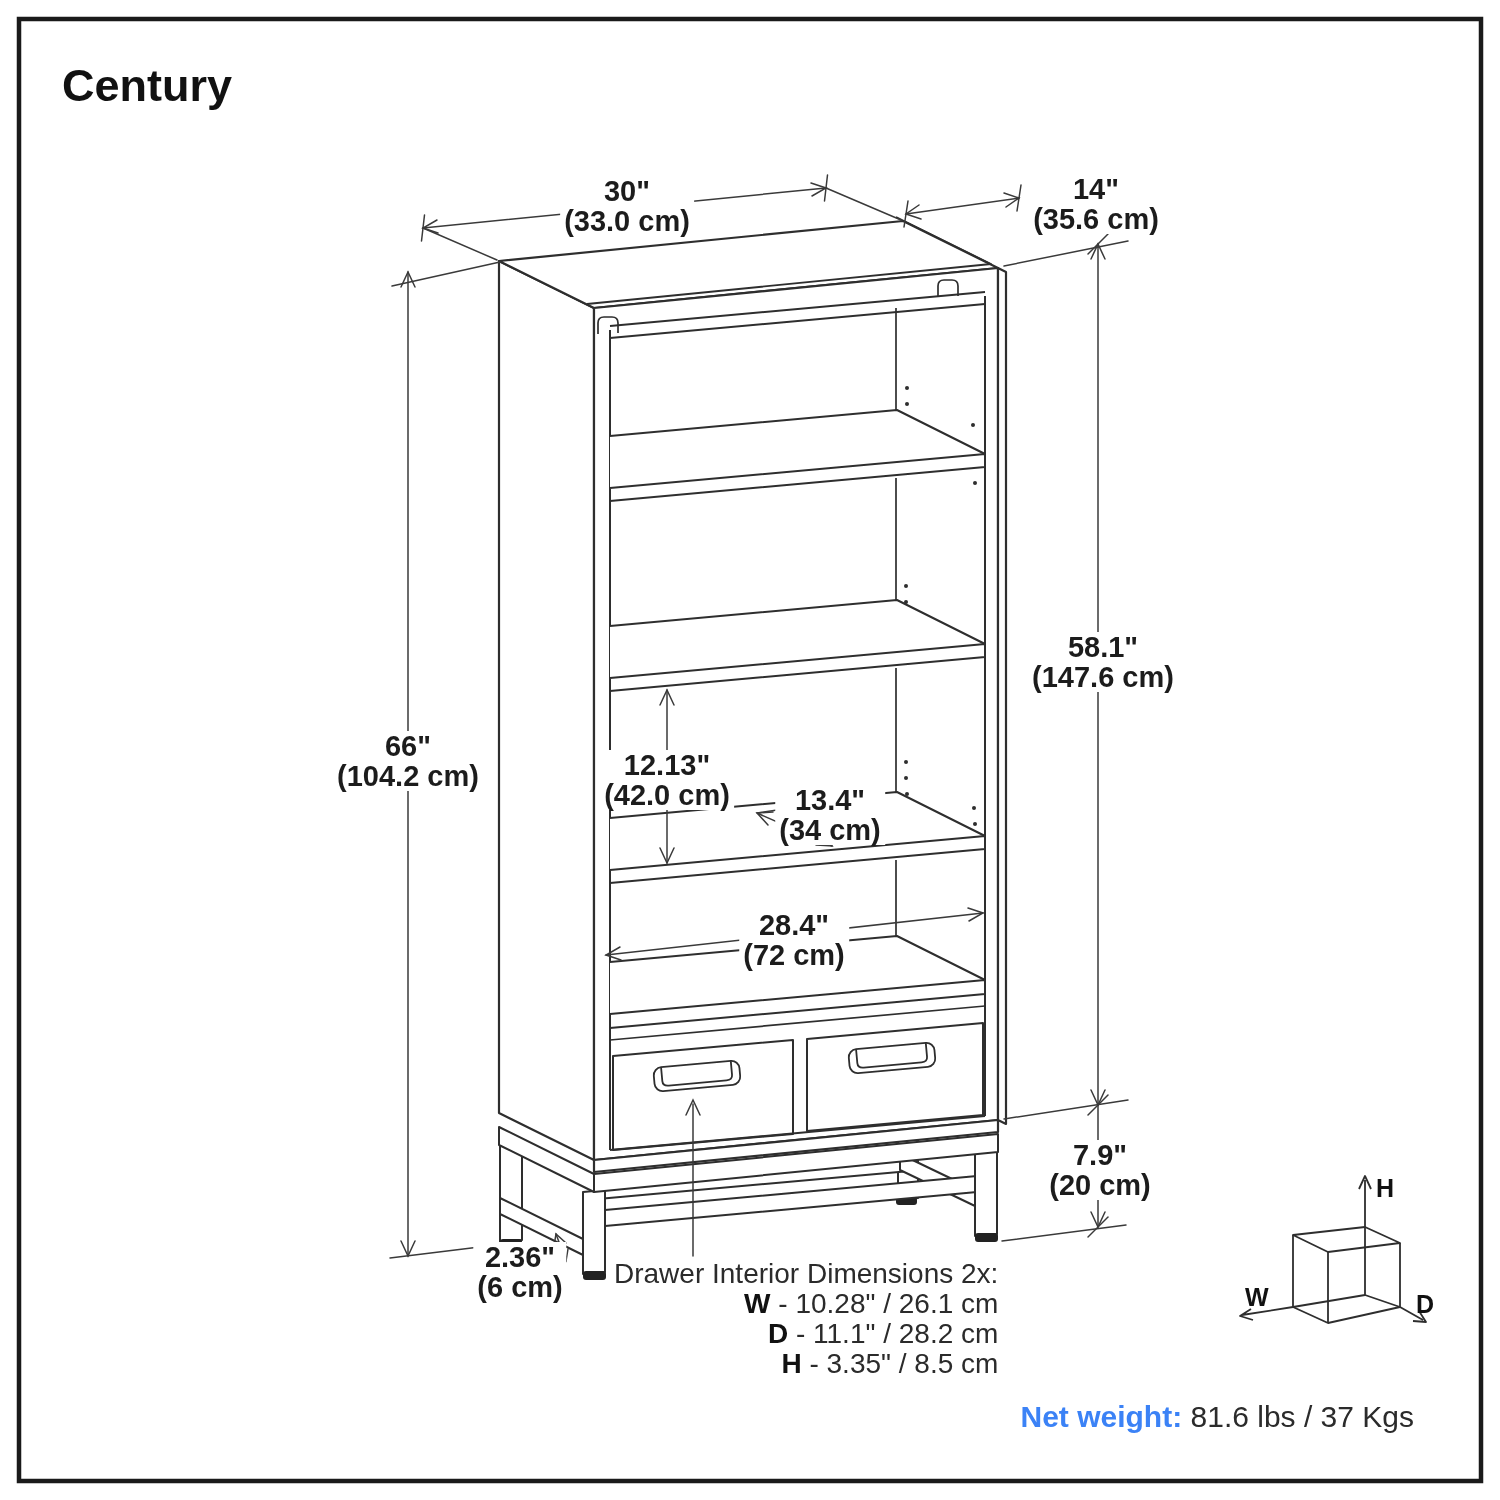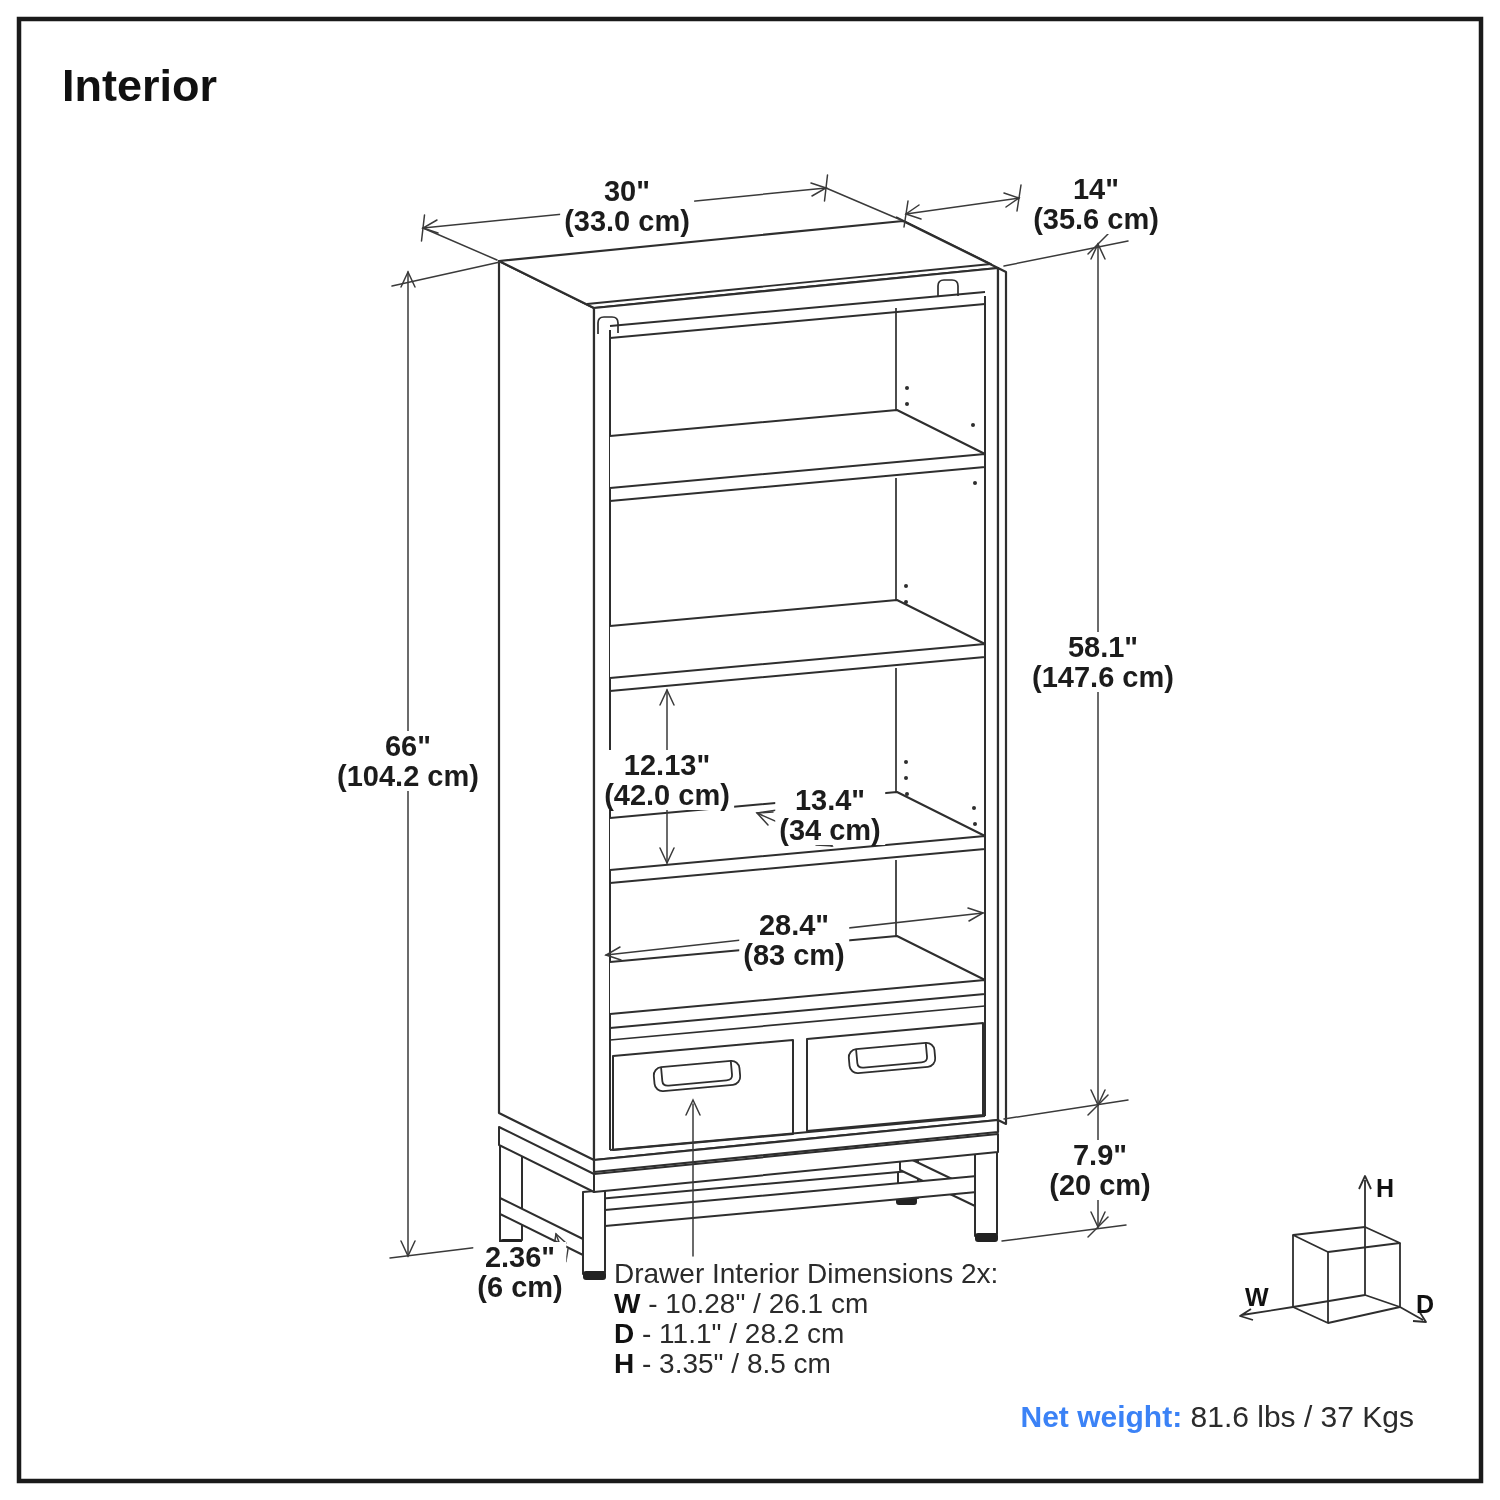--- a/index.html
+++ b/index.html
@@ -6,21 +6,21 @@
   #page{position:relative;width:1500px;height:1500px;background:#fff;overflow:hidden;
         font-family:"Liberation Sans", sans-serif;color:#1b1b1b;}
   #art{position:absolute;left:0;top:0;}
   .title{position:absolute;left:62px;top:58px;font-size:45px;line-height:56px;
          font-weight:800;letter-spacing:0;color:#111;}
   .dim{position:absolute;transform:translateX(-50%);text-align:center;
        font-weight:700;font-size:29px;line-height:30px;color:#1c1c1c;
        background:#fff;padding:0 4px;white-space:nowrap;}
   .dim span{display:block;}
   .note{position:absolute;left:614px;top:1259px;font-size:28px;line-height:30px;
-        font-weight:400;color:#2b2b2b;white-space:nowrap;}
+        font-weight:400;color:#2b2b2b;white-space:nowrap;text-align:right;}
   .note .k{font-weight:700;color:#111;}
   .netweight{position:absolute;right:86px;top:1400px;font-size:30px;font-weight:400;
              color:#2b2b2b;white-space:nowrap;}
   .netweight .k{font-weight:800;color:#3b82f6;}
   .axis{position:absolute;font-size:25px;font-weight:800;color:#111;}
 </style>
 </head>
 <body>
 
 <div id="page">
@@ -186,21 +186,21 @@
     <path d="M1293,1235 L1293,1307 L1328,1323 L1328,1252"></path>
     <path d="M1400,1243 L1400,1307 L1328,1323"></path>
     <path d="M1293,1307 L1365,1295 L1400,1307 M1365,1295 L1365,1227"></path>
     <path d="M1365,1227 L1365,1180 M1359,1189 L1365,1176 L1371,1189"></path>
     <path d="M1293,1307 L1242,1315 M1253,1320 L1240,1316 L1251,1309"></path>
     <path d="M1400,1307 L1423,1320 M1419,1311 L1426,1322 L1413,1321"></path>
   </g>
 </svg>
 
   <div class="title">
-    <div>Interior</div>
+    <div>Century</div>
   </div>
 
   <div class="dim" style="left:627px;top:176px;">
     <span>30"</span>
     <span>(33.0 cm)</span>
   </div>
   <div class="dim" style="left:1096px;top:174px;">
     <span>14"</span>
     <span>(35.6 cm)</span>
   </div>
@@ -215,21 +215,21 @@
   <div class="dim" style="left:667px;top:750px;">
     <span>12.13"</span>
     <span>(42.0 cm)</span>
   </div>
   <div class="dim" style="left:830px;top:785px;">
     <span>13.4"</span>
     <span>(34 cm)</span>
   </div>
   <div class="dim" style="left:794px;top:910px;">
     <span>28.4"</span>
-    <span>(83 cm)</span>
+    <span>(72 cm)</span>
   </div>
   <div class="dim" style="left:1100px;top:1140px;">
     <span>7.9"</span>
     <span>(20 cm)</span>
   </div>
   <div class="dim" style="left:520px;top:1242px;">
     <span>2.36"</span>
     <span>(6 cm)</span>
   </div>
 

